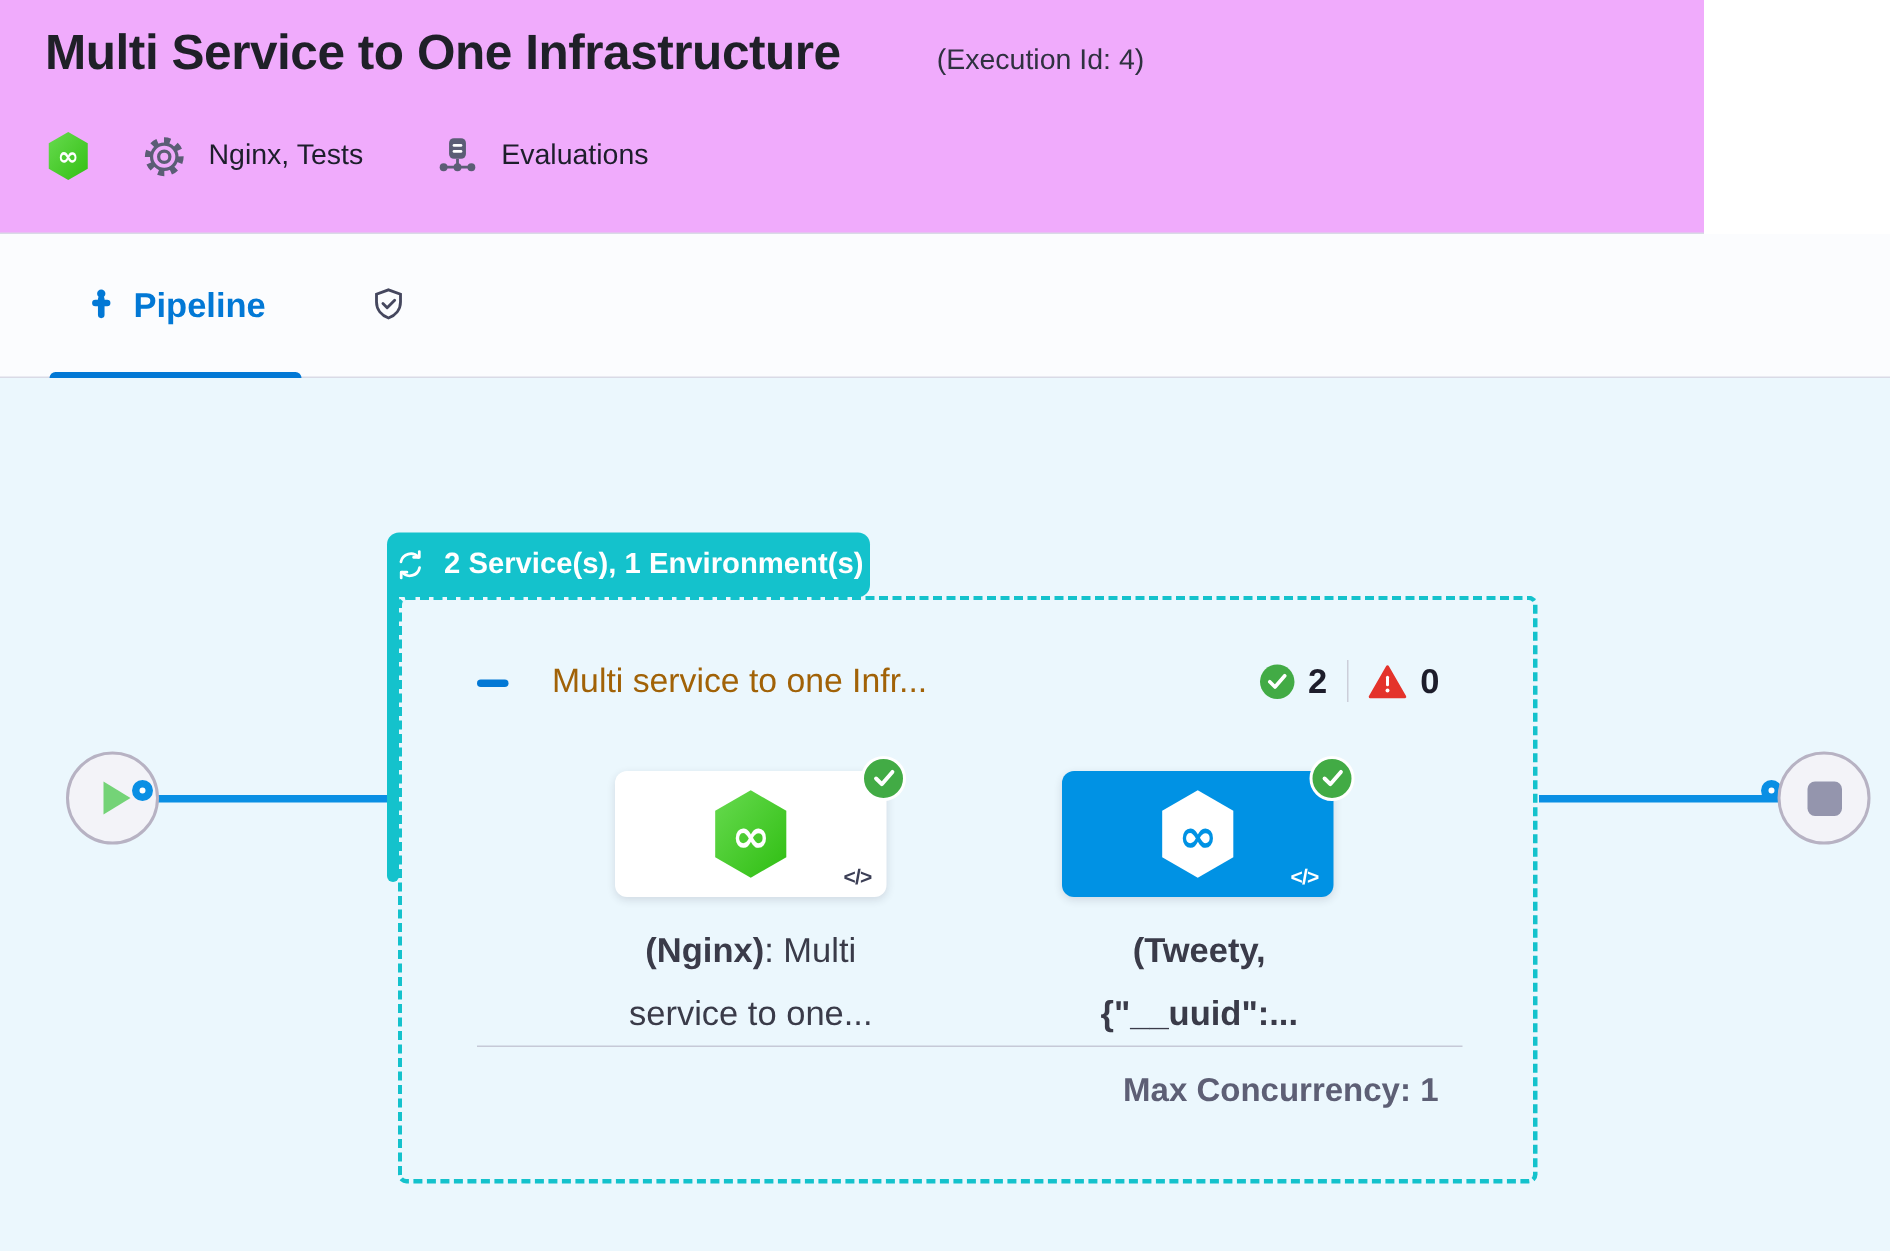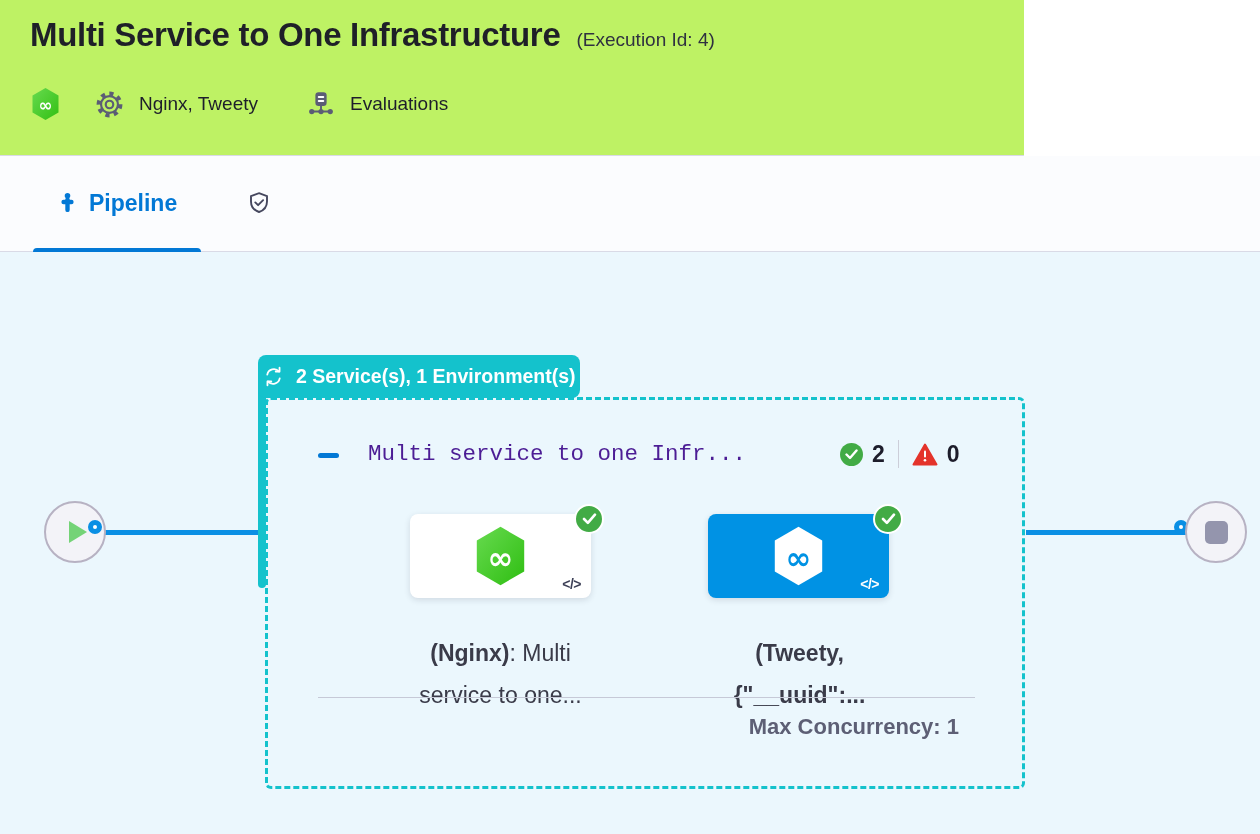--- a/index.html
+++ b/index.html
@@ -4,29 +4,29 @@
 <style>
   * { margin:0; padding:0; box-sizing:border-box; }
   html,body { width:1260px; height:834px; }
   body {
     font-family:"Liberation Sans","DejaVu Sans",sans-serif;
     background:#ffffff; position:relative; overflow:hidden;
     color:#1f2028;
   }
   
   .hdr {
-    position:absolute; top:0; left:0; width:1024px; height:156px;
-    background:#bef264; border-bottom:1px solid #d9dae6;
+    position:absolute; top:0; left:0; width:1136px; height:156px;
+    background:#f0abfc; border-bottom:1px solid #d9dae6;
   }
   .title-row {
     position:absolute; top:16px; left:30px;
     display:flex; align-items:baseline; gap:16px;
   }
   .page-title { font-size:33px; font-weight:700; color:#1f2028; letter-spacing:-0.3px; }
-  .exec-id { font-size:19px; font-weight:400; color:#2f3140; }
+  .exec-id { font-size:19px; font-weight:400; color:#2f3140;margin-left:48px; }
   .meta-row {
     position:absolute; top:86px; left:30px;
     display:flex; align-items:center; height:36px;
   }
   .meta-row .svcicon { margin-right:34px; }
   .meta-row .gear { margin-right:15px; }
   .meta-text { font-size:19px; color:#1d1e2b; }
   .meta-row .infraicon { margin-left:48px; margin-right:14px; }
 
   
@@ -88,21 +88,21 @@
     position:absolute; left:265px; top:145px; width:760px; height:392px;
     border:3px dashed #14c2cc; border-radius:6px;
   }
 
   .collapse-minus {
     position:absolute; left:318px; top:201px; width:21px; height:5px;
     background:#0278d5; border-radius:3px; cursor:pointer;
   }
   .stage-title {
     position:absolute; left:368px; top:189px;
-    font-size:22.5px; color:#4c1d95; cursor:pointer; white-space:nowrap;font-family:Liberation Mono, monospace;
+    font-size:22.5px; color:#a16207; cursor:pointer; white-space:nowrap;
   }
   .status-group {
     position:absolute; left:840px; top:188px; width:140px;
     display:flex; align-items:center; gap:9px;
   }
   .count-num { font-size:23px; font-weight:600; color:#1d1d2b; }
   .v-div { width:1px; height:28px; background:#ccced9; margin:0 4px; }
 
   .succ-circle {
     width:23px; height:23px; border-radius:50%; background:#42ab45;
@@ -123,21 +123,21 @@
   }
   .svc-card.white .code-glyph { color:#3c3f56; }
   .svc-card.blue  .code-glyph { color:#ffffff; }
   .check-badge {
     position:absolute; top:252px; width:30px; height:30px; border-radius:50%;
     background:#42ab45; border:2px solid #ffffff;
     display:flex; align-items:center; justify-content:center;
   }
 
   .svc-label {
-    position:absolute; top:380px; width:215px;
+    position:absolute; top:360px; width:215px;
     font-size:23px; line-height:42px; text-align:center; color:#3a3b49;
   }
   .svc-label b { font-weight:700; }
 
   .stage-divider {
     position:absolute; left:318px; top:445px; width:657px; height:1px;
     background:#c6c9d7;
   }
   .max-conc {
     position:absolute; left:584px; top:462px; width:375px;
@@ -167,21 +167,21 @@
         <text x="15" y="18" text-anchor="middle" dominant-baseline="central" font-family="DejaVu Sans" font-size="17" font-weight="bold" fill="#ffffff">∞</text>
       </svg>
     </span>
     <span class="gear">
       <svg width="29" height="29" viewBox="0 0 24 24" fill="none" stroke="#5b5d75">
         <circle cx="12" cy="12" r="9" stroke-width="3.4" stroke-dasharray="3.4 3.6"></circle>
         <circle cx="12" cy="12" r="7" stroke-width="1.8"></circle>
         <circle cx="12" cy="12" r="3.1" stroke-width="1.8"></circle>
       </svg>
     </span>
-    <span class="meta-text">Nginx, Tweety</span>
+    <span class="meta-text">Nginx, Tests</span>
     <span class="infraicon">
       <svg width="30" height="30" viewBox="0 0 24 24" fill="#5b5d75">
         <rect x="7.5" y="2.5" width="9" height="11" rx="2.6"></rect>
         <rect x="9.4" y="5.6" width="5.2" height="1.5" rx="0.75" fill="#ffffff"></rect>
         <rect x="9.4" y="8.8" width="5.2" height="1.5" rx="0.75" fill="#ffffff"></rect>
         <rect x="11.25" y="13.5" width="1.5" height="4.2"></rect>
         <rect x="4" y="17.2" width="16" height="1.5" rx="0.75"></rect>
         <circle cx="4.6" cy="18" r="2.1"></circle>
         <circle cx="12" cy="18" r="2.1"></circle>
         <circle cx="19.4" cy="18" r="2.1"></circle>

